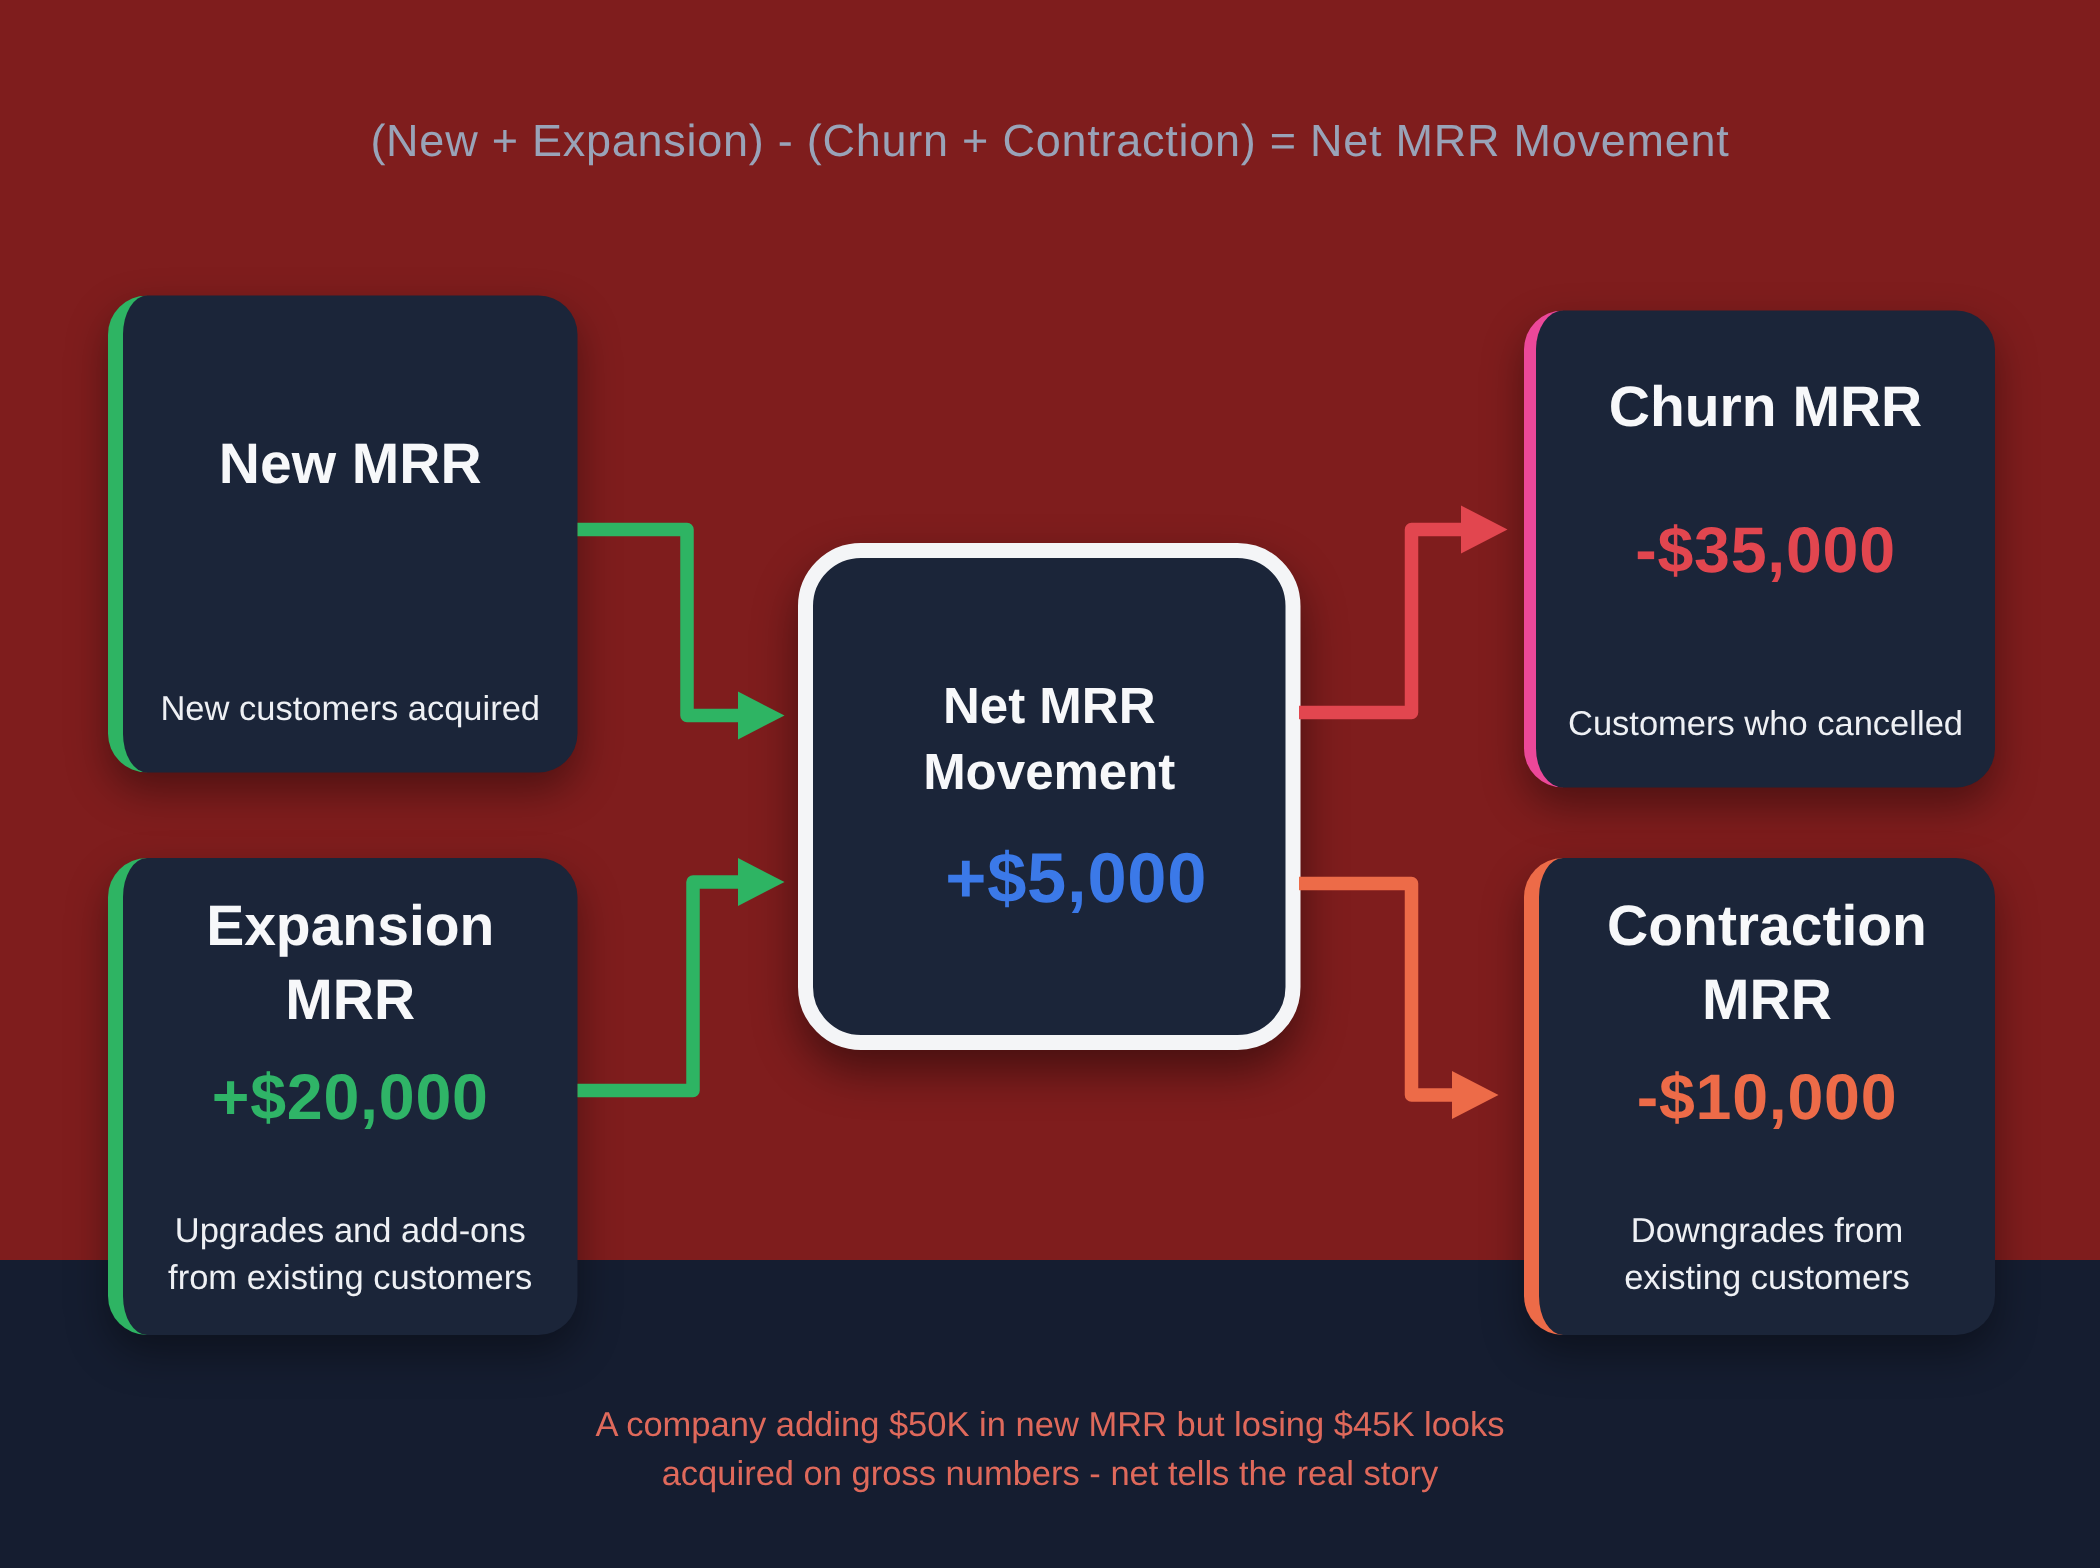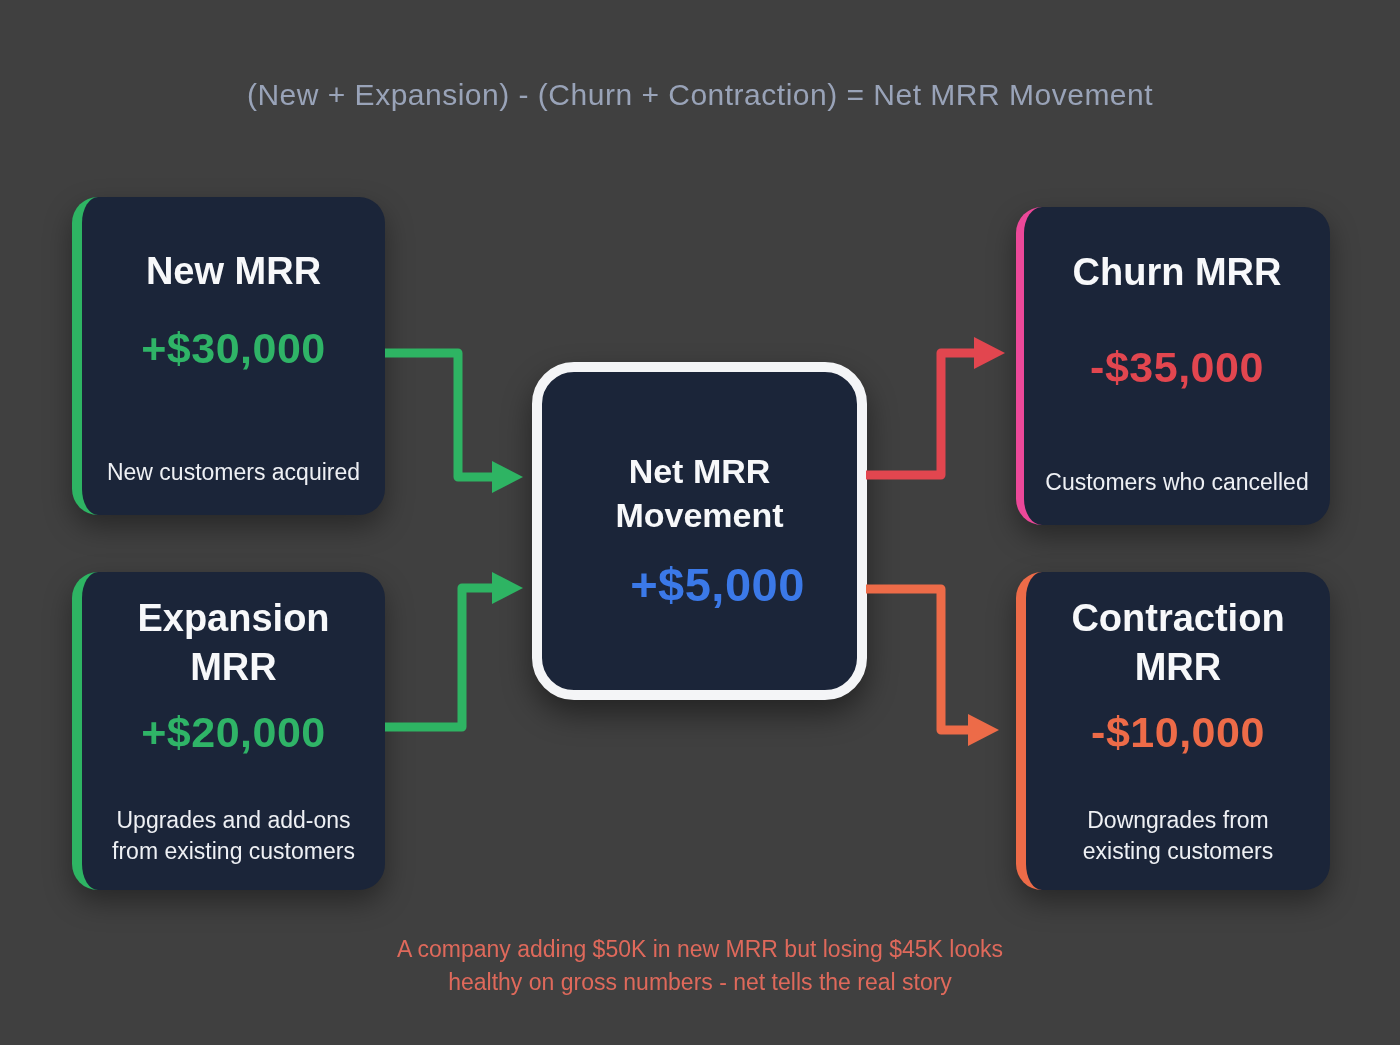--- a/index.html
+++ b/index.html
@@ -7,22 +7,22 @@
     padding: 0;
     background: #151d30;
     width: 1400px;
     height: 1045px;
     overflow: hidden;
     font-family: "Liberation Sans", "DejaVu Sans", sans-serif;
   }
   .stage {
     position: relative;
     width: 1400px;
-    height: 1045px;
-    background: #404040;
+    height: 840px;
+    background: #7f1d1d;
   }
   .formula-title {
     position: absolute;
     top: 78px;
     left: 0;
     width: 100%;
     text-align: center;
     font-size: 30px;
     font-weight: 400;
     color: #99a3b8;
@@ -101,21 +101,20 @@
 </style>
 </head>
 <body>
 
 <div class="stage">
 
   <div class="formula-title">(New + Expansion) - (Churn + Contraction) = Net MRR Movement</div>
 
   <div class="card card-new pad-for-desc">
     <div class="card-title">New MRR</div>
-    <div class="card-value positive">+$30,000</div>
     <div class="card-desc">New customers acquired</div>
   </div>
 
   <div class="card card-expansion pad-for-desc-2">
     <div class="card-title">Expansion MRR</div>
     <div class="card-value positive">+$20,000</div>
     <div class="card-desc two-line">Upgrades and add-ons from existing customers</div>
   </div>
 
   <div class="card card-net">
@@ -153,16 +152,16 @@
     </g>
 
     <g>
       <polyline points="866,589 941,589 941,730 970,730" fill="none" stroke="#ed6b48" stroke-width="9" stroke-linejoin="round"></polyline>
       <polygon points="968,714 999,730 968,746" fill="#ed6b48"></polygon>
     </g>
   </svg>
 
   <div class="footnote">
     <div>A company adding $50K in new MRR but losing $45K looks</div>
-    <div>healthy on gross numbers - net tells the real story</div>
+    <div>acquired on gross numbers - net tells the real story</div>
   </div>
 
 </div>
 
 </body></html>

